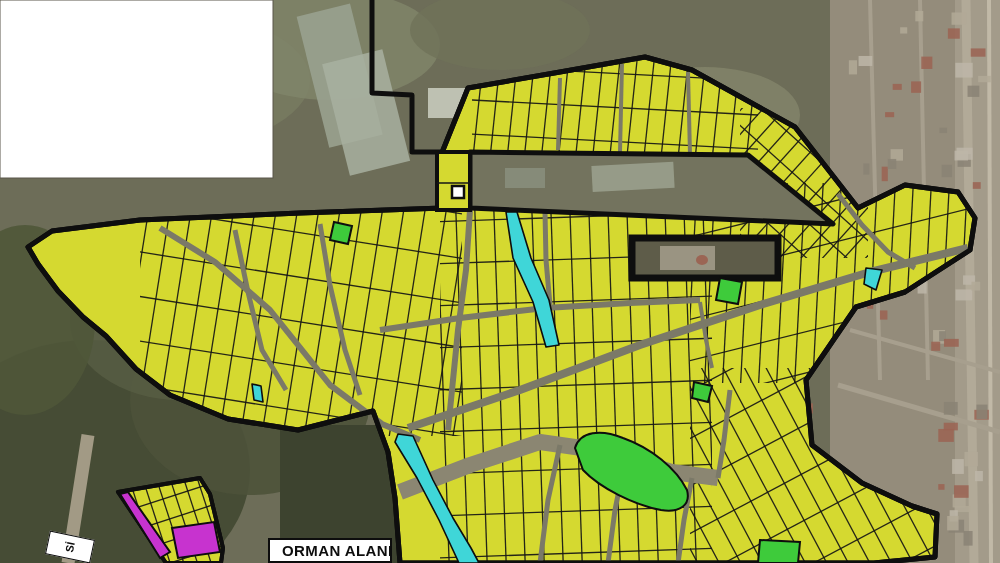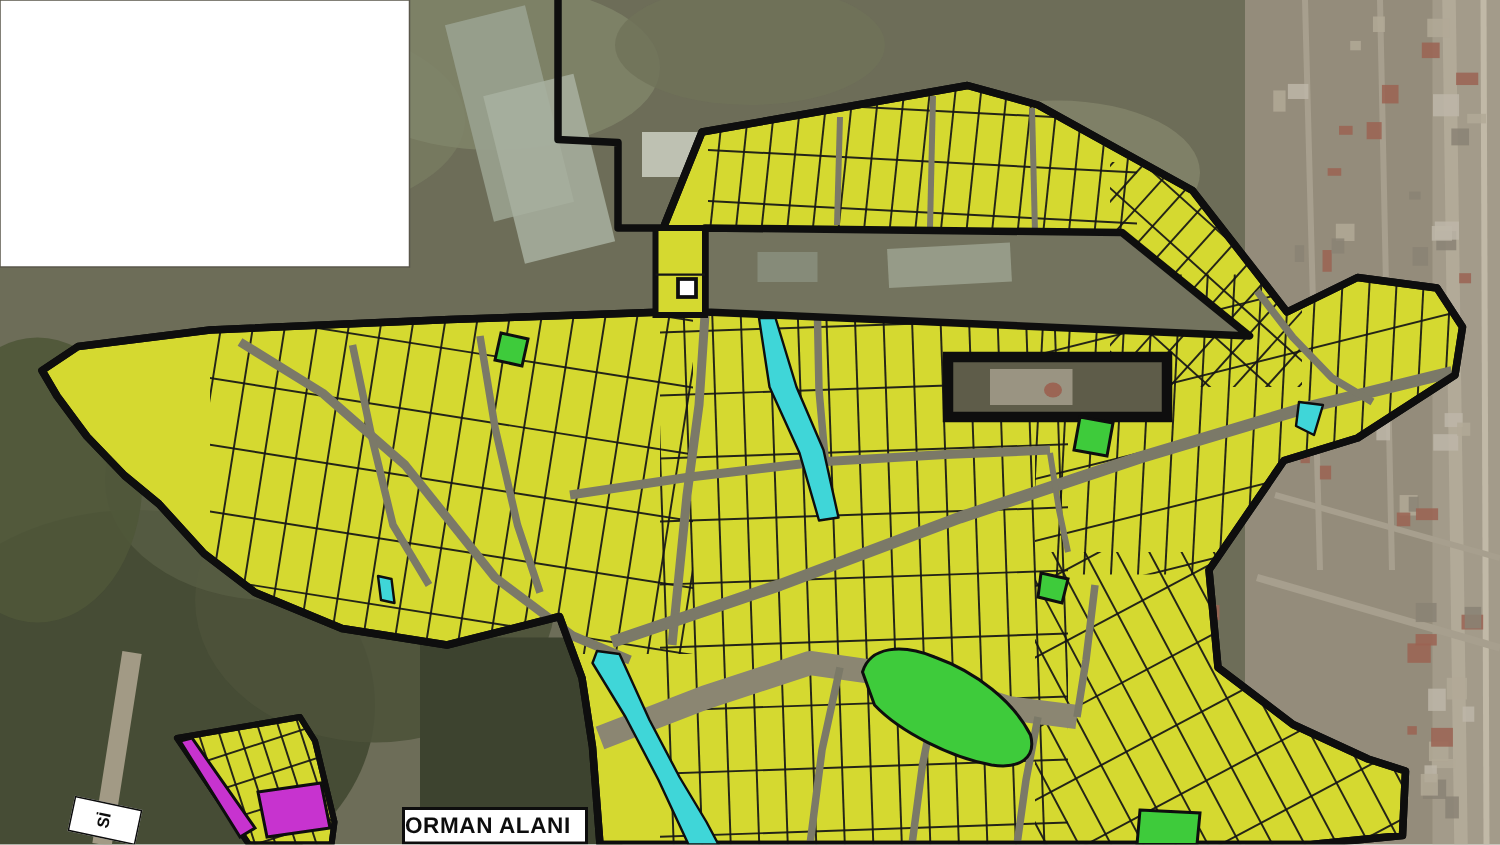--- a/index.html
+++ b/index.html
@@ -8,21 +8,21 @@
     font-family:"Liberation Sans", sans-serif;background:#ffffff;
   }
   .map-wrap svg{position:absolute;left:0;top:0;}
   .plan-label{
     position:absolute;background:#ffffff;border:2px solid #0d0d0d;
     color:#0d0d0d;font-weight:bold;display:flex;align-items:center;
     box-sizing:border-box;white-space:nowrap;
   }
   .forest-label{
     left:268px;top:538px;width:124px;height:25px;
-    font-size:15px;letter-spacing:.4px;padding-left:0;
+    font-size:15px;letter-spacing:.4px;padding-left:12px;
   }
   .street-label{
     left:58px;top:524px;width:24px;height:46px;
     font-size:11px;justify-content:center;
     transform:rotate(-78deg);transform-origin:50% 50%;
     border-width:1.5px;
   }
 </style>
 </head>
 <body>

